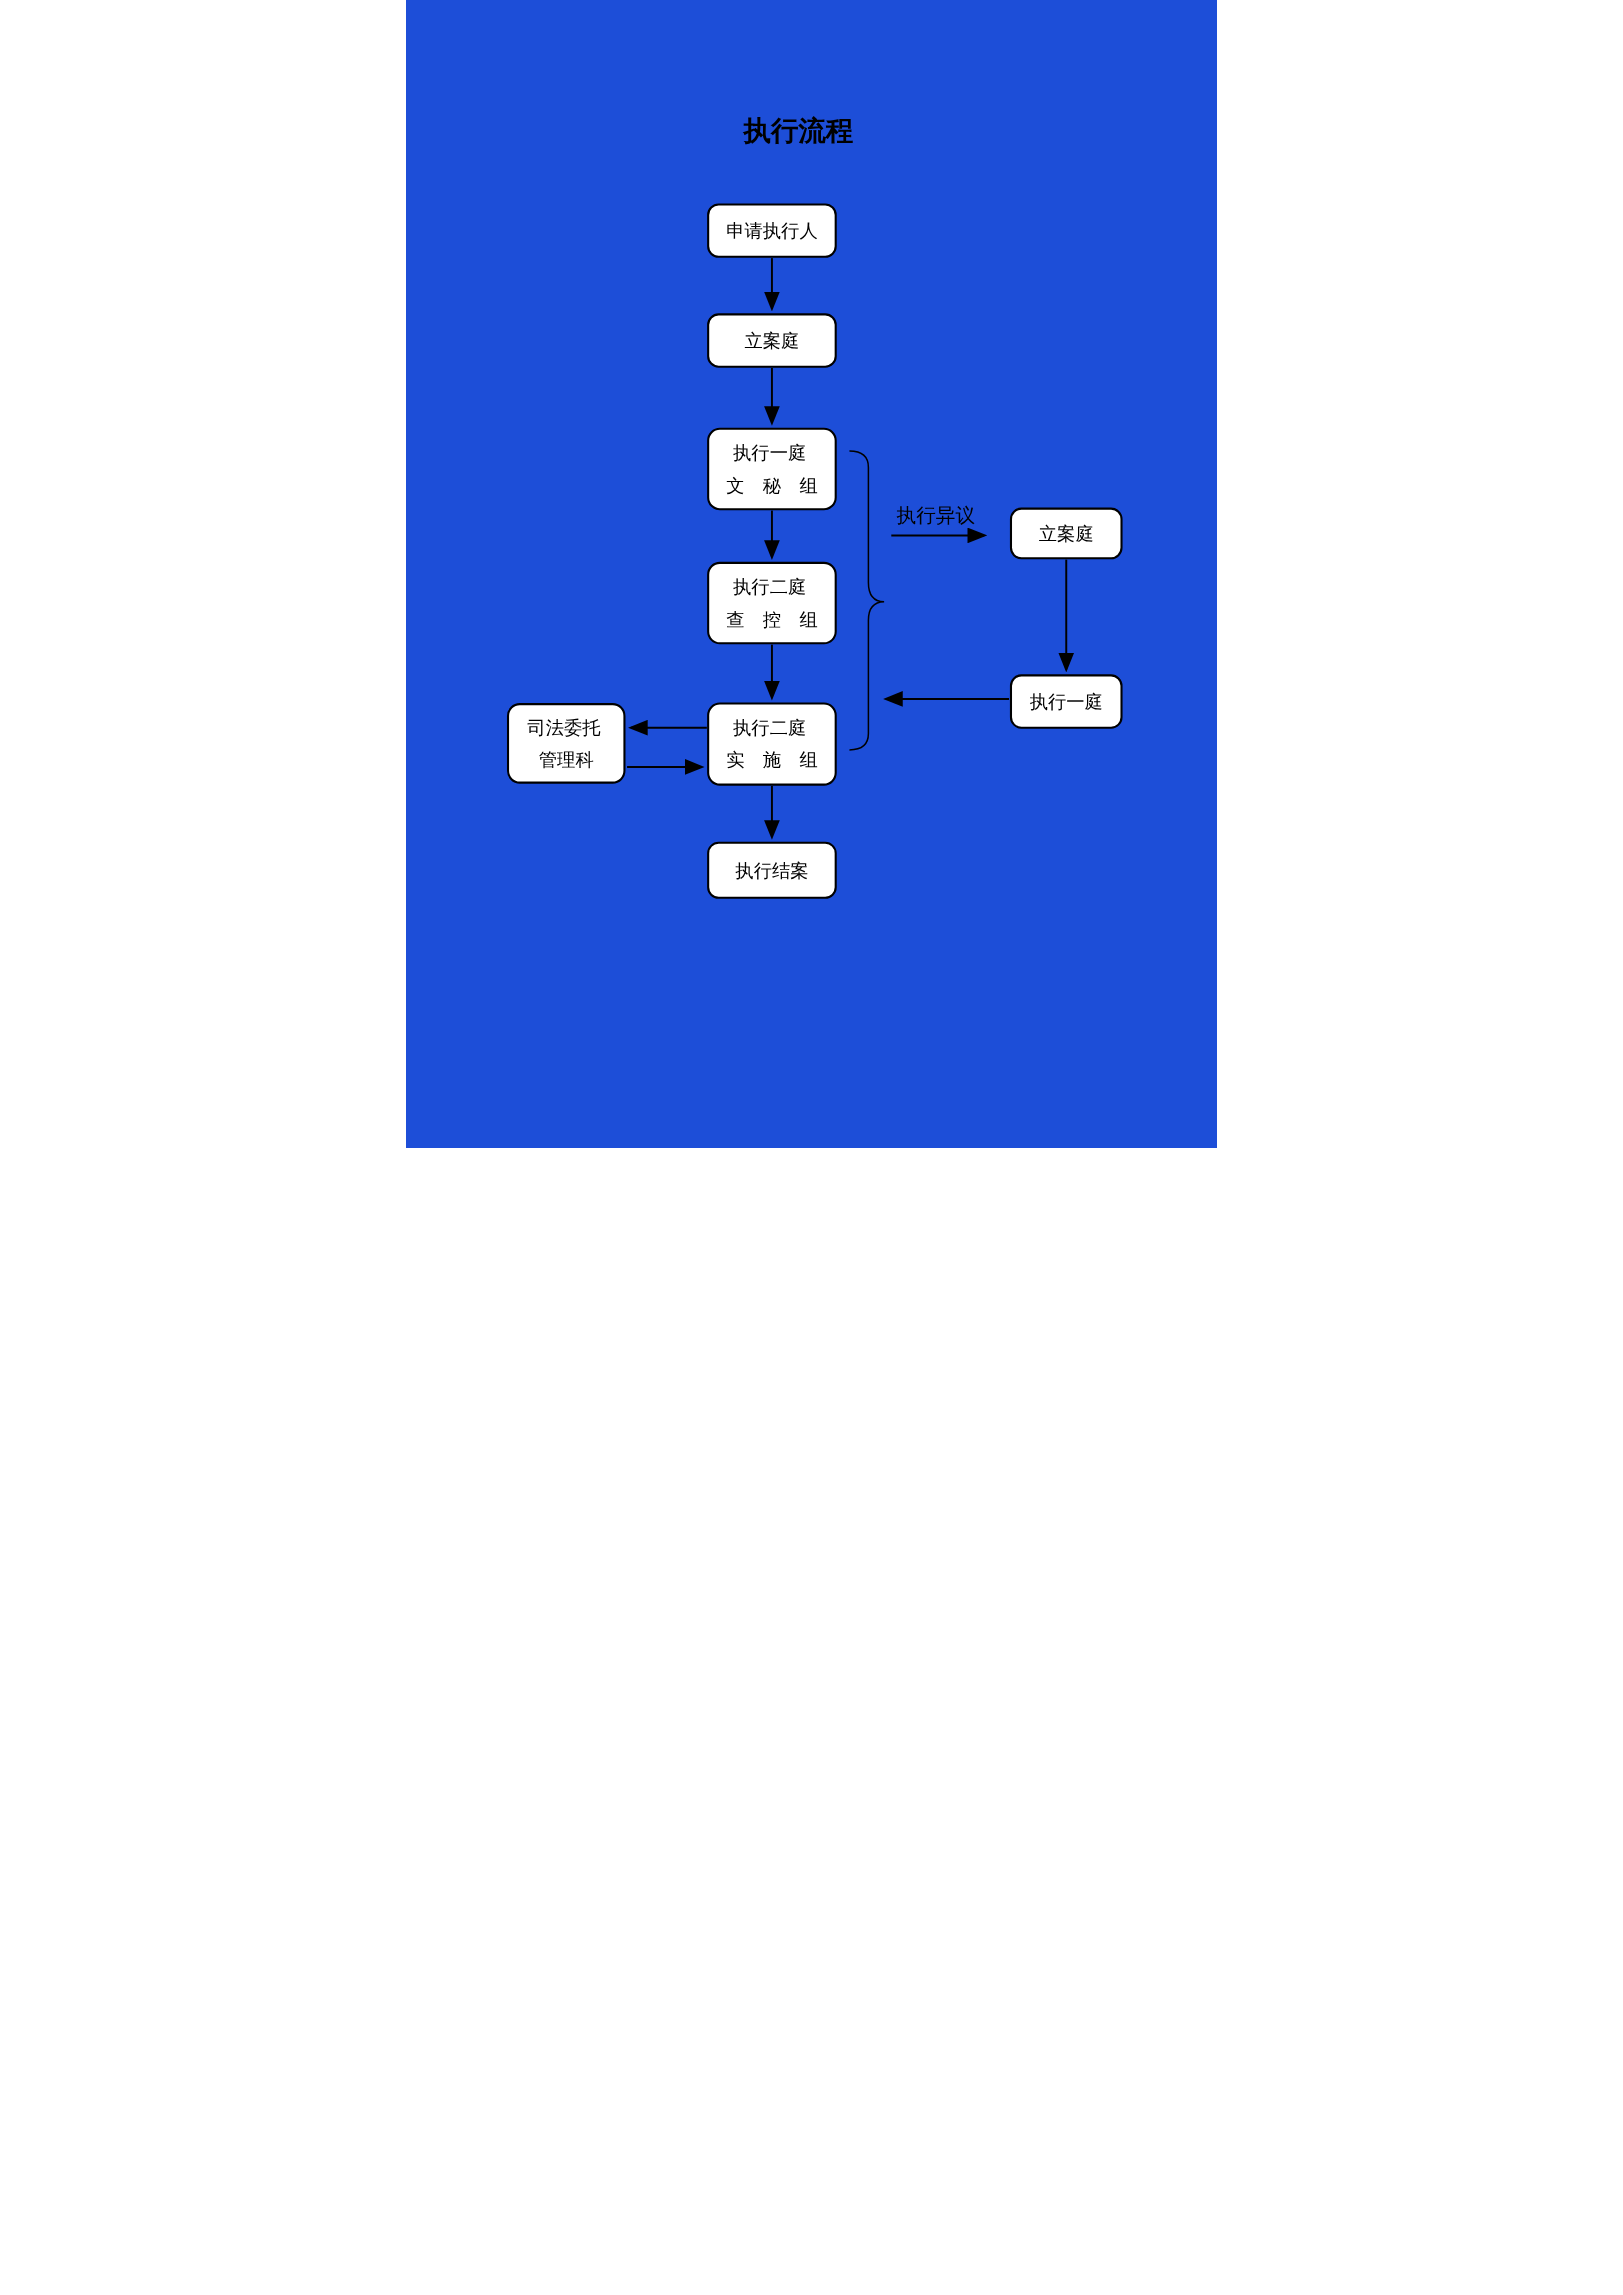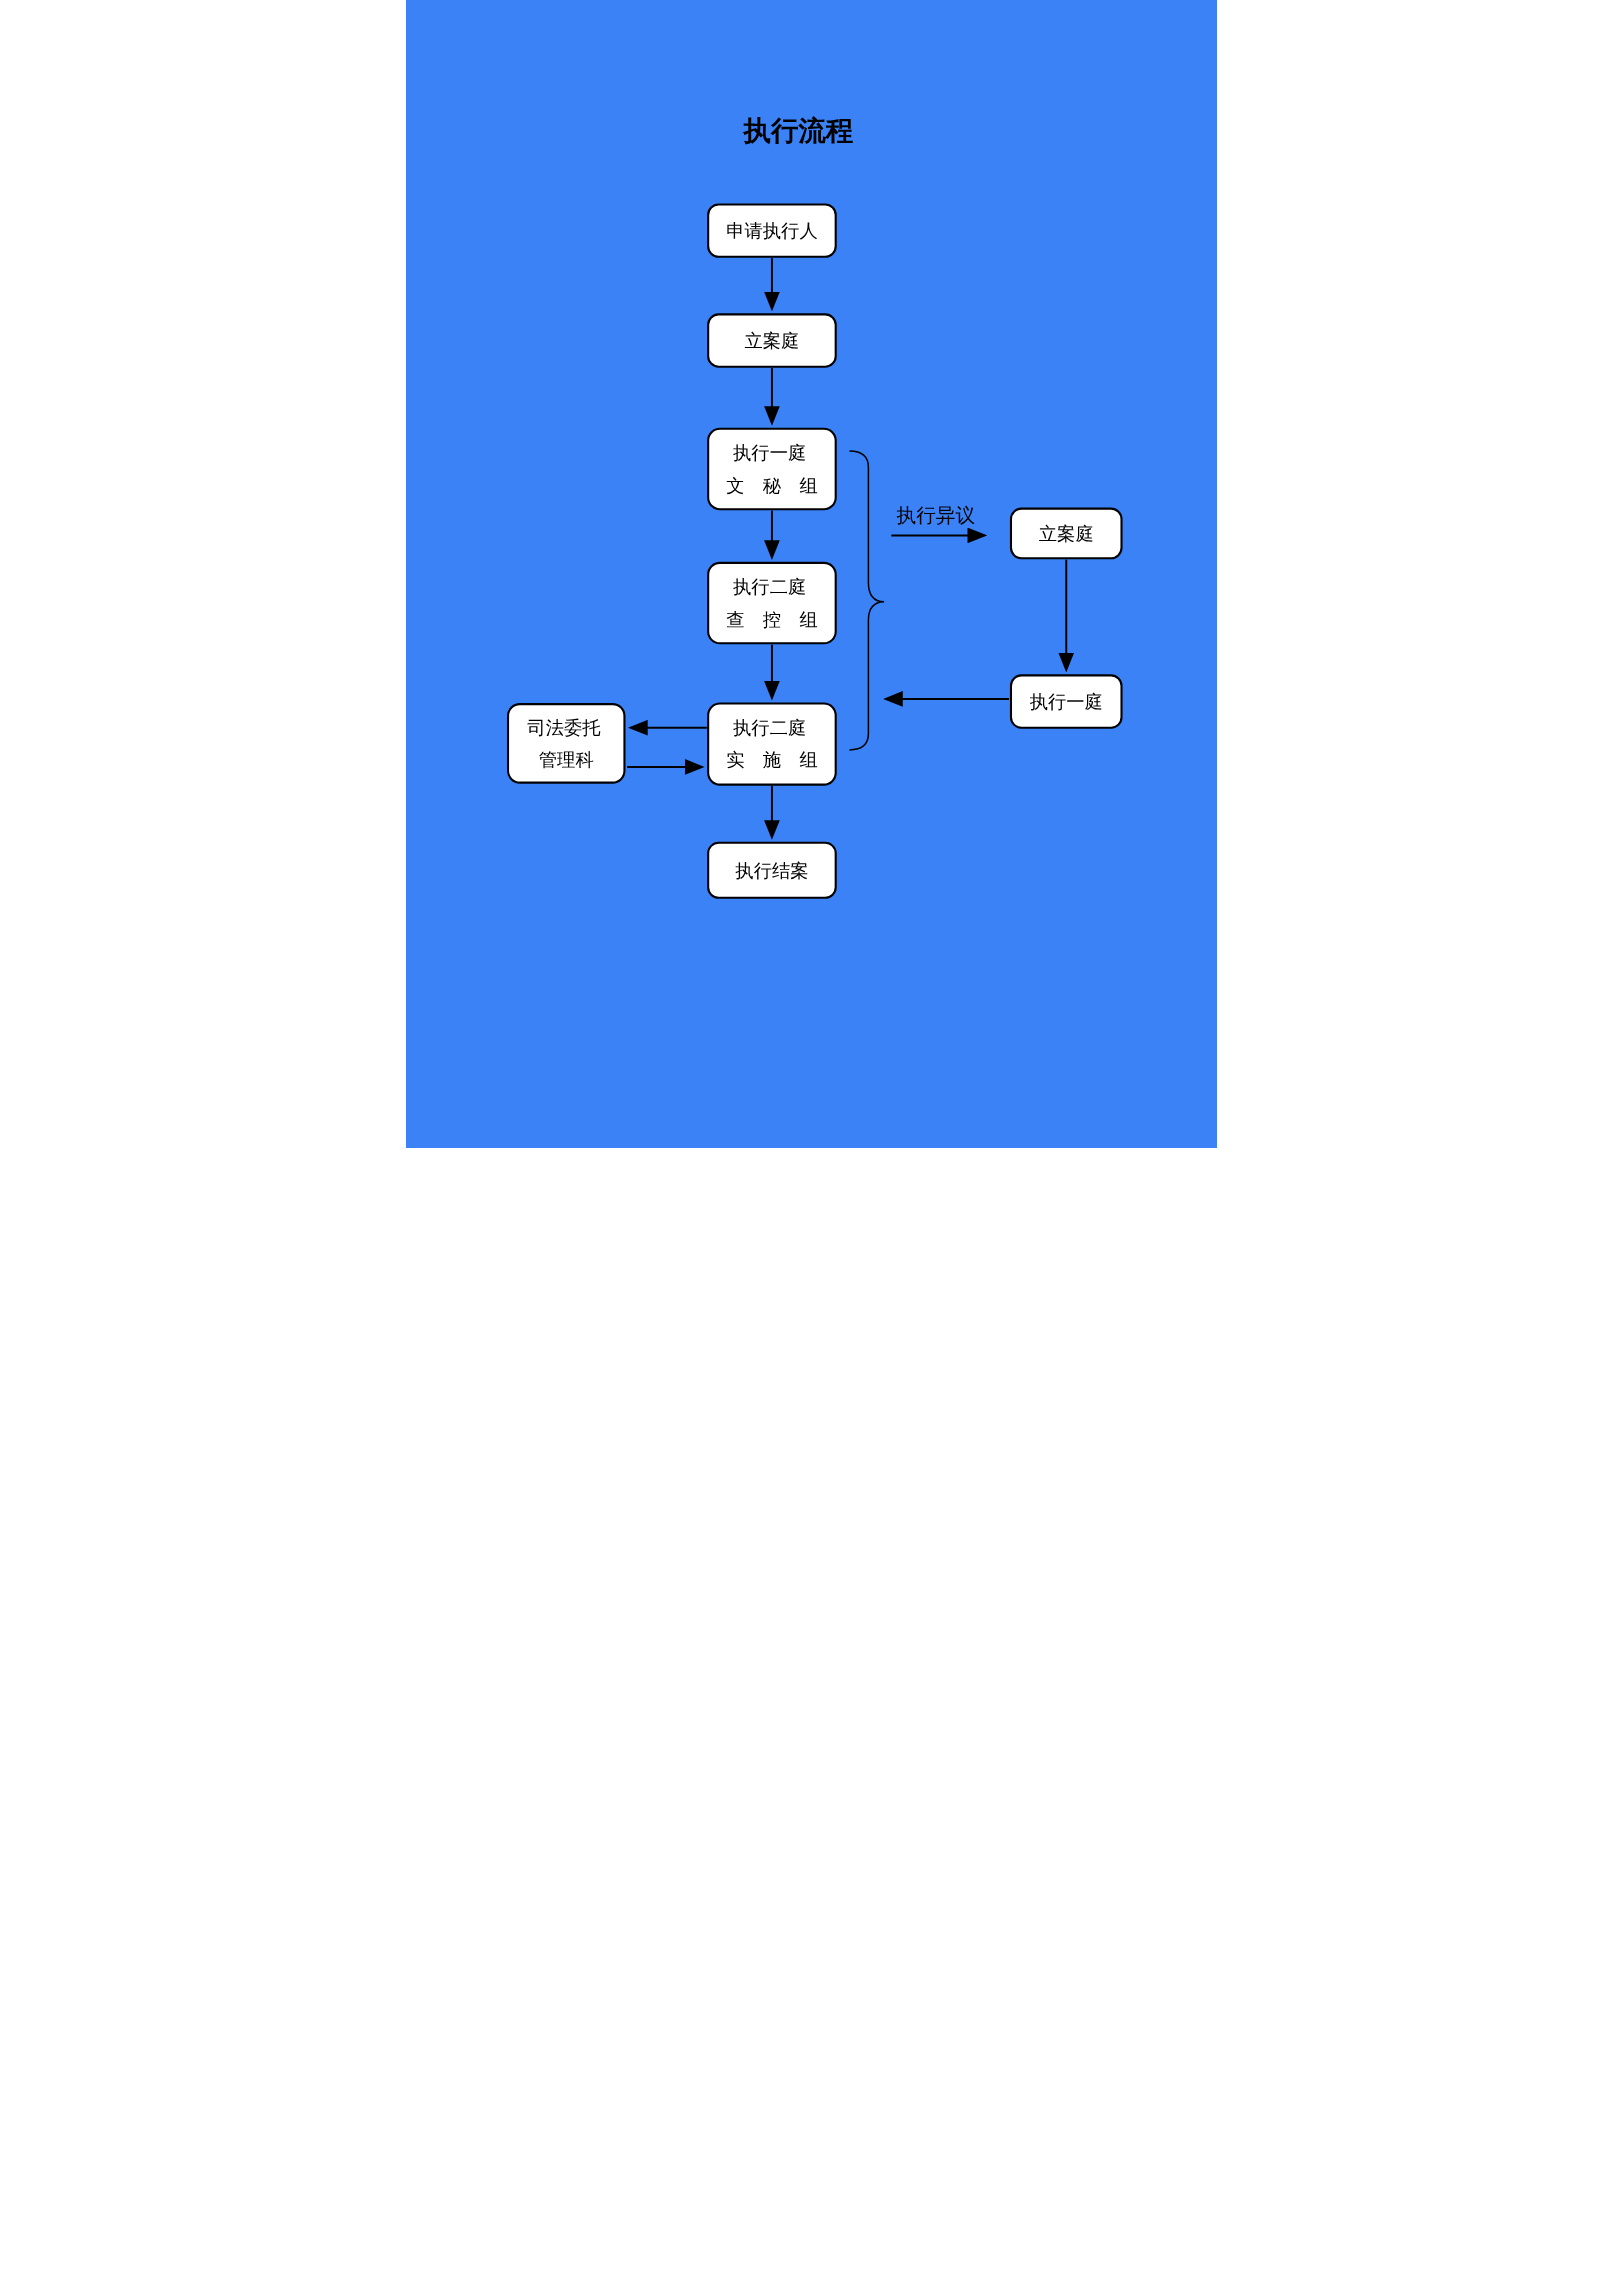--- a/index.html
+++ b/index.html
@@ -5,21 +5,21 @@
   html, body {
     margin: 0;
     padding: 0;
     background: #ffffff;
   }
   .page {
     position: relative;
     width: 811px;
     height: 1148px;
     margin: 0 auto;
-    background: #3b82f6;
+    background: #1d4ed8;
     overflow: hidden;
   }
   svg { display: block; }
   .node-box {
     fill: #ffffff;
     stroke: #000000;
     stroke-width: 3.2;
   }
   .node-label {
     font-family: "Liberation Serif", "DejaVu Serif", serif;

